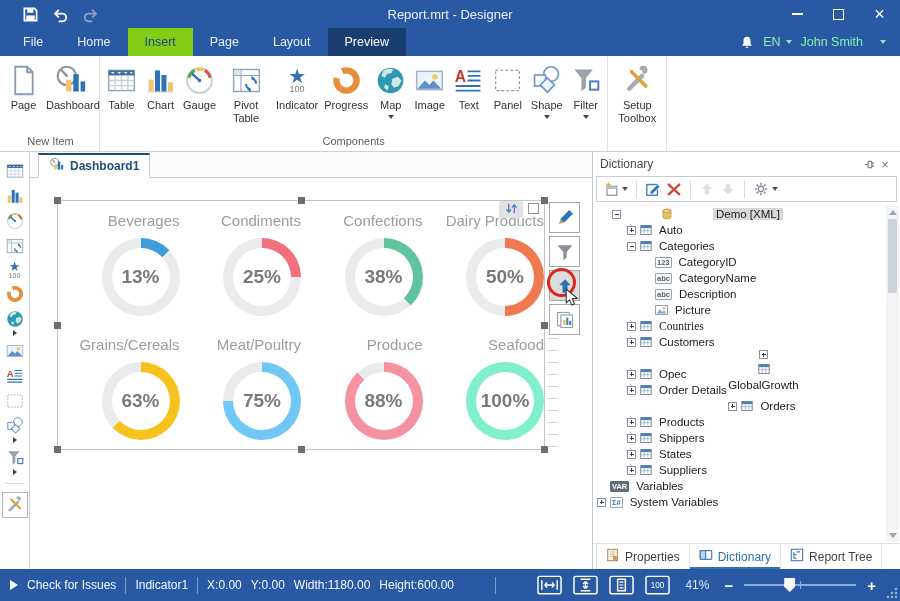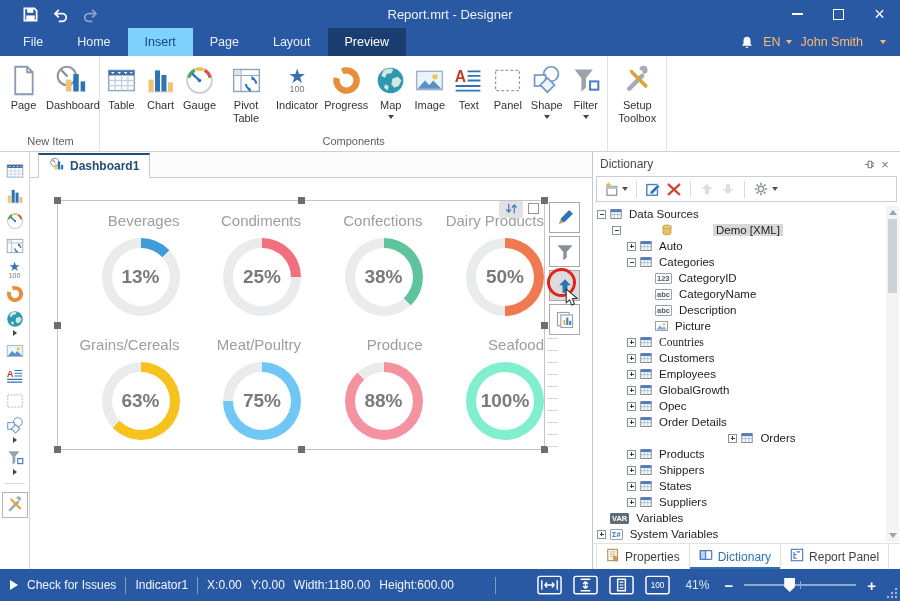--- a/index.html
+++ b/index.html
@@ -17,25 +17,25 @@
   .winctl {margin-left:auto;display:flex;height:100%;z-index:2}
   .wbtn {width:41px;display:flex;align-items:center;justify-content:center;color:#fff}
   .wmin-glyph {width:11px;height:2px;background:#fff}
   .wmax-glyph {width:11px;height:11px;border:1.5px solid #fff}
   .wclose-glyph {font-size:18px;line-height:1}
 
   
   .menubar {position:absolute;left:0;top:28px;width:100%;height:28px;background:#2A59A4;display:flex;align-items:stretch;color:#E9EFF8}
   .mtabs {display:flex;padding-left:6px}
   .mtab {padding:0 17px;display:flex;align-items:center;font-size:12.5px}
-  .mtab.sel {background:#7dd3fc;color:#19478A}
+  .mtab.sel {background:#84cc16;color:#19478A}
   .mtab.hi {background:#1B3E70;color:#fff}
   .mright {margin-left:auto;display:flex;align-items:center;gap:9px;padding-right:14px}
   .bell svg {width:14px;height:15px;display:block}
-  .lang,.user {font-size:12.5px;display:flex;align-items:center;gap:5px;color:#fdba74}
+  .lang,.user {font-size:12.5px;display:flex;align-items:center;gap:5px;color:#86efac}
   .caret {width:0;height:0;border-left:3.5px solid transparent;border-right:3.5px solid transparent;border-top:4px solid currentColor}
 
   
   .ribbon {position:absolute;left:0;top:56px;width:100%;height:96px;background:#fff;border-bottom:1px solid #D0D0D0;display:flex;padding-left:2px}
   .rgroup {display:flex;flex-direction:column;border-right:1px solid #E3E3E3;padding:2px 2px 0}
   .ritems {display:flex;align-items:flex-start;flex:1}
   .ritem {display:flex;flex-direction:column;align-items:center;padding:3px 3px 0}
   .ricon {height:38px;display:flex;align-items:center;justify-content:center}
   .ricon svg {width:33px;height:33px}
   .rtext {font-size:11px;color:#333;line-height:12.5px;text-align:center;max-width:48px}
@@ -689,33 +689,20 @@
                 <g stroke="#8A9097" stroke-width="1.8">
                   <path d="M9 2v2.5M9 13.5V16M2 9h2.5M13.5 9H16M4 4l1.8 1.8M12.2 12.2L14 14M14 4l-1.8 1.8M5.8 12.2L4 14"></path>
                 </g>
               </svg>
             </span>
             <div class="caret"></div>
           </div>
         </div>
       <div class="ptree">
 
-      <div class="trow" style="padding-left: 4px;">
-            <div class="exp">
-              <i class="h"></i>
-            </div>
-            <div class="ticon">
-              <svg viewBox="0 0 12 12">
-                <rect x=".8" y="1.5" width="10.4" height="9" fill="#fff" stroke="#7D8A99" stroke-width="1"></rect>
-                <rect x=".8" y="1.5" width="10.4" height="2.6" fill="#4C7FC0"></rect>
-                <path d="M.8 6.7h10.4M4.3 4.1v6.4M7.8 4.1v6.4" stroke="#9FB0C4" stroke-width=".8"></path>
-              </svg>
-            </div>
-            <span class="tlabel">Data Sources</span>
-          </div>
           <div class="trow" style="padding-left: 19px; gap: 40px;">
             <div class="exp">
               <i class="h"></i>
             </div>
             <div class="ticon">
               <svg viewBox="0 0 12 12">
                 <path d="M2 2.8c0-1 1.8-1.6 4-1.6s4 .6 4 1.6v6.4c0 1-1.8 1.6-4 1.6s-4-.6-4-1.6z" fill="#E8C06A" stroke="#BE9840" stroke-width=".8"></path>
                 <ellipse cx="6" cy="2.8" rx="4" ry="1.6" fill="#F2D48C" stroke="#BE9840" stroke-width=".8"></ellipse>
               </svg>
             </div>
@@ -791,35 +778,21 @@
             </div>
             <div class="ticon">
               <svg viewBox="0 0 12 12">
                 <rect x=".8" y="1.5" width="10.4" height="9" fill="#fff" stroke="#7D8A99" stroke-width="1"></rect>
                 <rect x=".8" y="1.5" width="10.4" height="2.6" fill="#4C7FC0"></rect>
                 <path d="M.8 6.7h10.4M4.3 4.1v6.4M7.8 4.1v6.4" stroke="#9FB0C4" stroke-width=".8"></path>
               </svg>
             </div>
             <span class="tlabel">Customers</span>
           </div>
-          <div class="trow" style="padding-left: 34px;">
-            <div class="exp">
-              <i class="h"></i>
-              <i class="v"></i>
-            </div>
-            <div class="ticon">
-              <svg viewBox="0 0 12 12">
-                <rect x=".8" y="1.5" width="10.4" height="9" fill="#fff" stroke="#7D8A99" stroke-width="1"></rect>
-                <rect x=".8" y="1.5" width="10.4" height="2.6" fill="#4C7FC0"></rect>
-                <path d="M.8 6.7h10.4M4.3 4.1v6.4M7.8 4.1v6.4" stroke="#9FB0C4" stroke-width=".8"></path>
-              </svg>
-            </div>
-            <span class="tlabel">Employees</span>
-          </div>
-          <div class="trow" style="padding-left: 34px;">
+          <div class="trow" style="padding-left: 34px; flex-direction: column;">
             <div class="exp">
               <i class="h"></i>
               <i class="v"></i>
             </div>
             <div class="ticon">
               <svg viewBox="0 0 12 12">
                 <rect x=".8" y="1.5" width="10.4" height="9" fill="#fff" stroke="#7D8A99" stroke-width="1"></rect>
                 <rect x=".8" y="1.5" width="10.4" height="2.6" fill="#4C7FC0"></rect>
                 <path d="M.8 6.7h10.4M4.3 4.1v6.4M7.8 4.1v6.4" stroke="#9FB0C4" stroke-width=".8"></path>
               </svg>
@@ -956,21 +929,21 @@
                 <rect x="1.5" y="3" width="13" height="10" rx="1" fill="#fff" stroke="#4C7FC0" stroke-width="1.4"></rect>
                 <rect x="1.5" y="3" width="6" height="10" fill="#BDD3EC" stroke="#4C7FC0" stroke-width="1.4"></rect>
               </svg></span>
             <span>Dictionary</span>
           </div>
           <div class="ptab">
             <span><svg viewBox="0 0 16 16" fill="none" stroke="#4C7FC0" stroke-width="1.3">
                 <rect x="1.5" y="1.5" width="13" height="13"></rect>
                 <path d="M4.5 4.5v7h3M4.5 7.5h3M7.5 4.5h4"></path>
               </svg></span>
-            <span>Report Panel</span>
+            <span>Report Tree</span>
           </div>
         </div>
     </div>
   </div>
 
   <div class="statusbar">
     <span class="runtri"></span>
     <span>Check for Issues</span>
     <span class="ssep"></span>
     <span>Indicator1</span>

